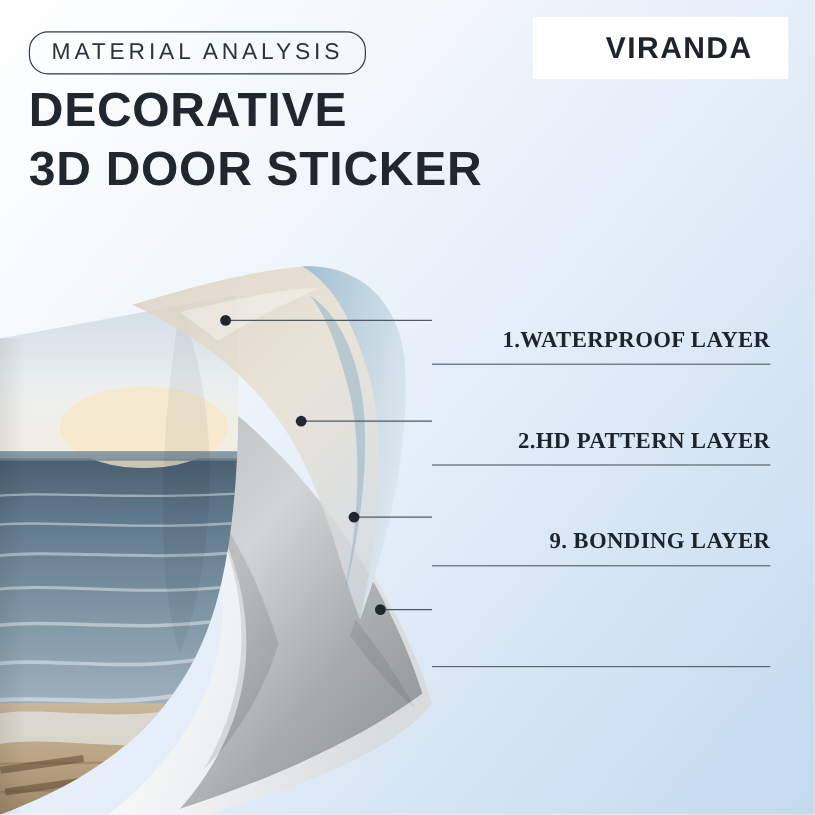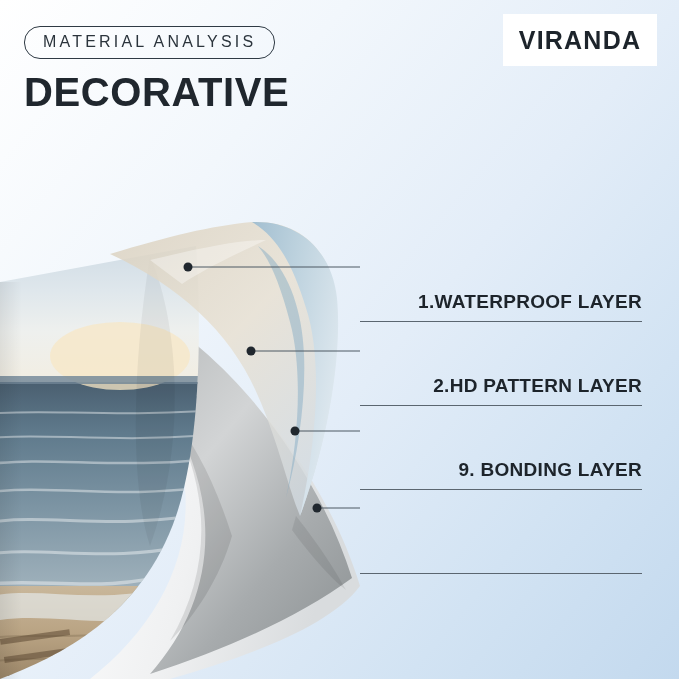--- a/index.html
+++ b/index.html
@@ -21,21 +21,21 @@
   }
 
   
   .eyebrow {
     position: absolute;
     left: 24px;
     top: 26px;
     border: 1.5px solid #2f3a44;
     border-radius: 16px;
     padding: 7px 18px 8px 18px;
-    font-size: 16px;
+    font-size: 19px;
     letter-spacing: 3.2px;
     color: #2b343c;
     font-weight: 400;
     line-height: 1;
     white-space: nowrap;
   }
   .title-block {
     position: absolute;
     left: 24px;
     top: 68px;
@@ -46,26 +46,27 @@
     font-weight: 700;
     letter-spacing: 0.6px;
     line-height: 1.22;
     white-space: nowrap;
   }
 
   .brand-box {
     position: absolute;
     right: 22px;
     top: 14px;
-    width: 154px;
+    width: 182px;
     height: 52px;
     background: #ffffff;
     display: flex;
     align-items: center;
     justify-content: center;
+    padding-left: 31px;
   }
   .brand-text {
     font-size: 25px;
     font-weight: 700;
     letter-spacing: 1.2px;
     color: #1d242b;
   }
 
   
   .art {
@@ -73,22 +74,23 @@
     left: 0;
     top: 186px;
     width: 460px;
     height: 493px;
   }
 
   
   .callouts {
     position: absolute;
     left: 360px;
-    top: 238px;
+    top: 220px;
     width: 300px;
+    font-family: Liberation Serif, serif;
   }
   .callout {
     position: relative;
     height: 84px;
   }
   .callout-label {
     position: absolute;
     right: 18px;
     bottom: 9px;
     font-size: 19px;
@@ -108,20 +110,21 @@
 </style>
 </head>
 <body>
 
 <div class="poster">
 
   <div class="eyebrow">MATERIAL ANALYSIS</div>
 
   <div class="title-block">
     <div class="title-line">DECORATIVE</div>
+    <div class="title-line">3D DOOR STICKER</div>
   </div>
 
   <div class="brand-box">
     <span class="brand-text">VIRANDA</span>
   </div>
 
   <div class="art">
     <svg width="460" height="493" viewBox="0 0 460 493" xmlns="http://www.w3.org/2000/svg">
       <defs>
 

